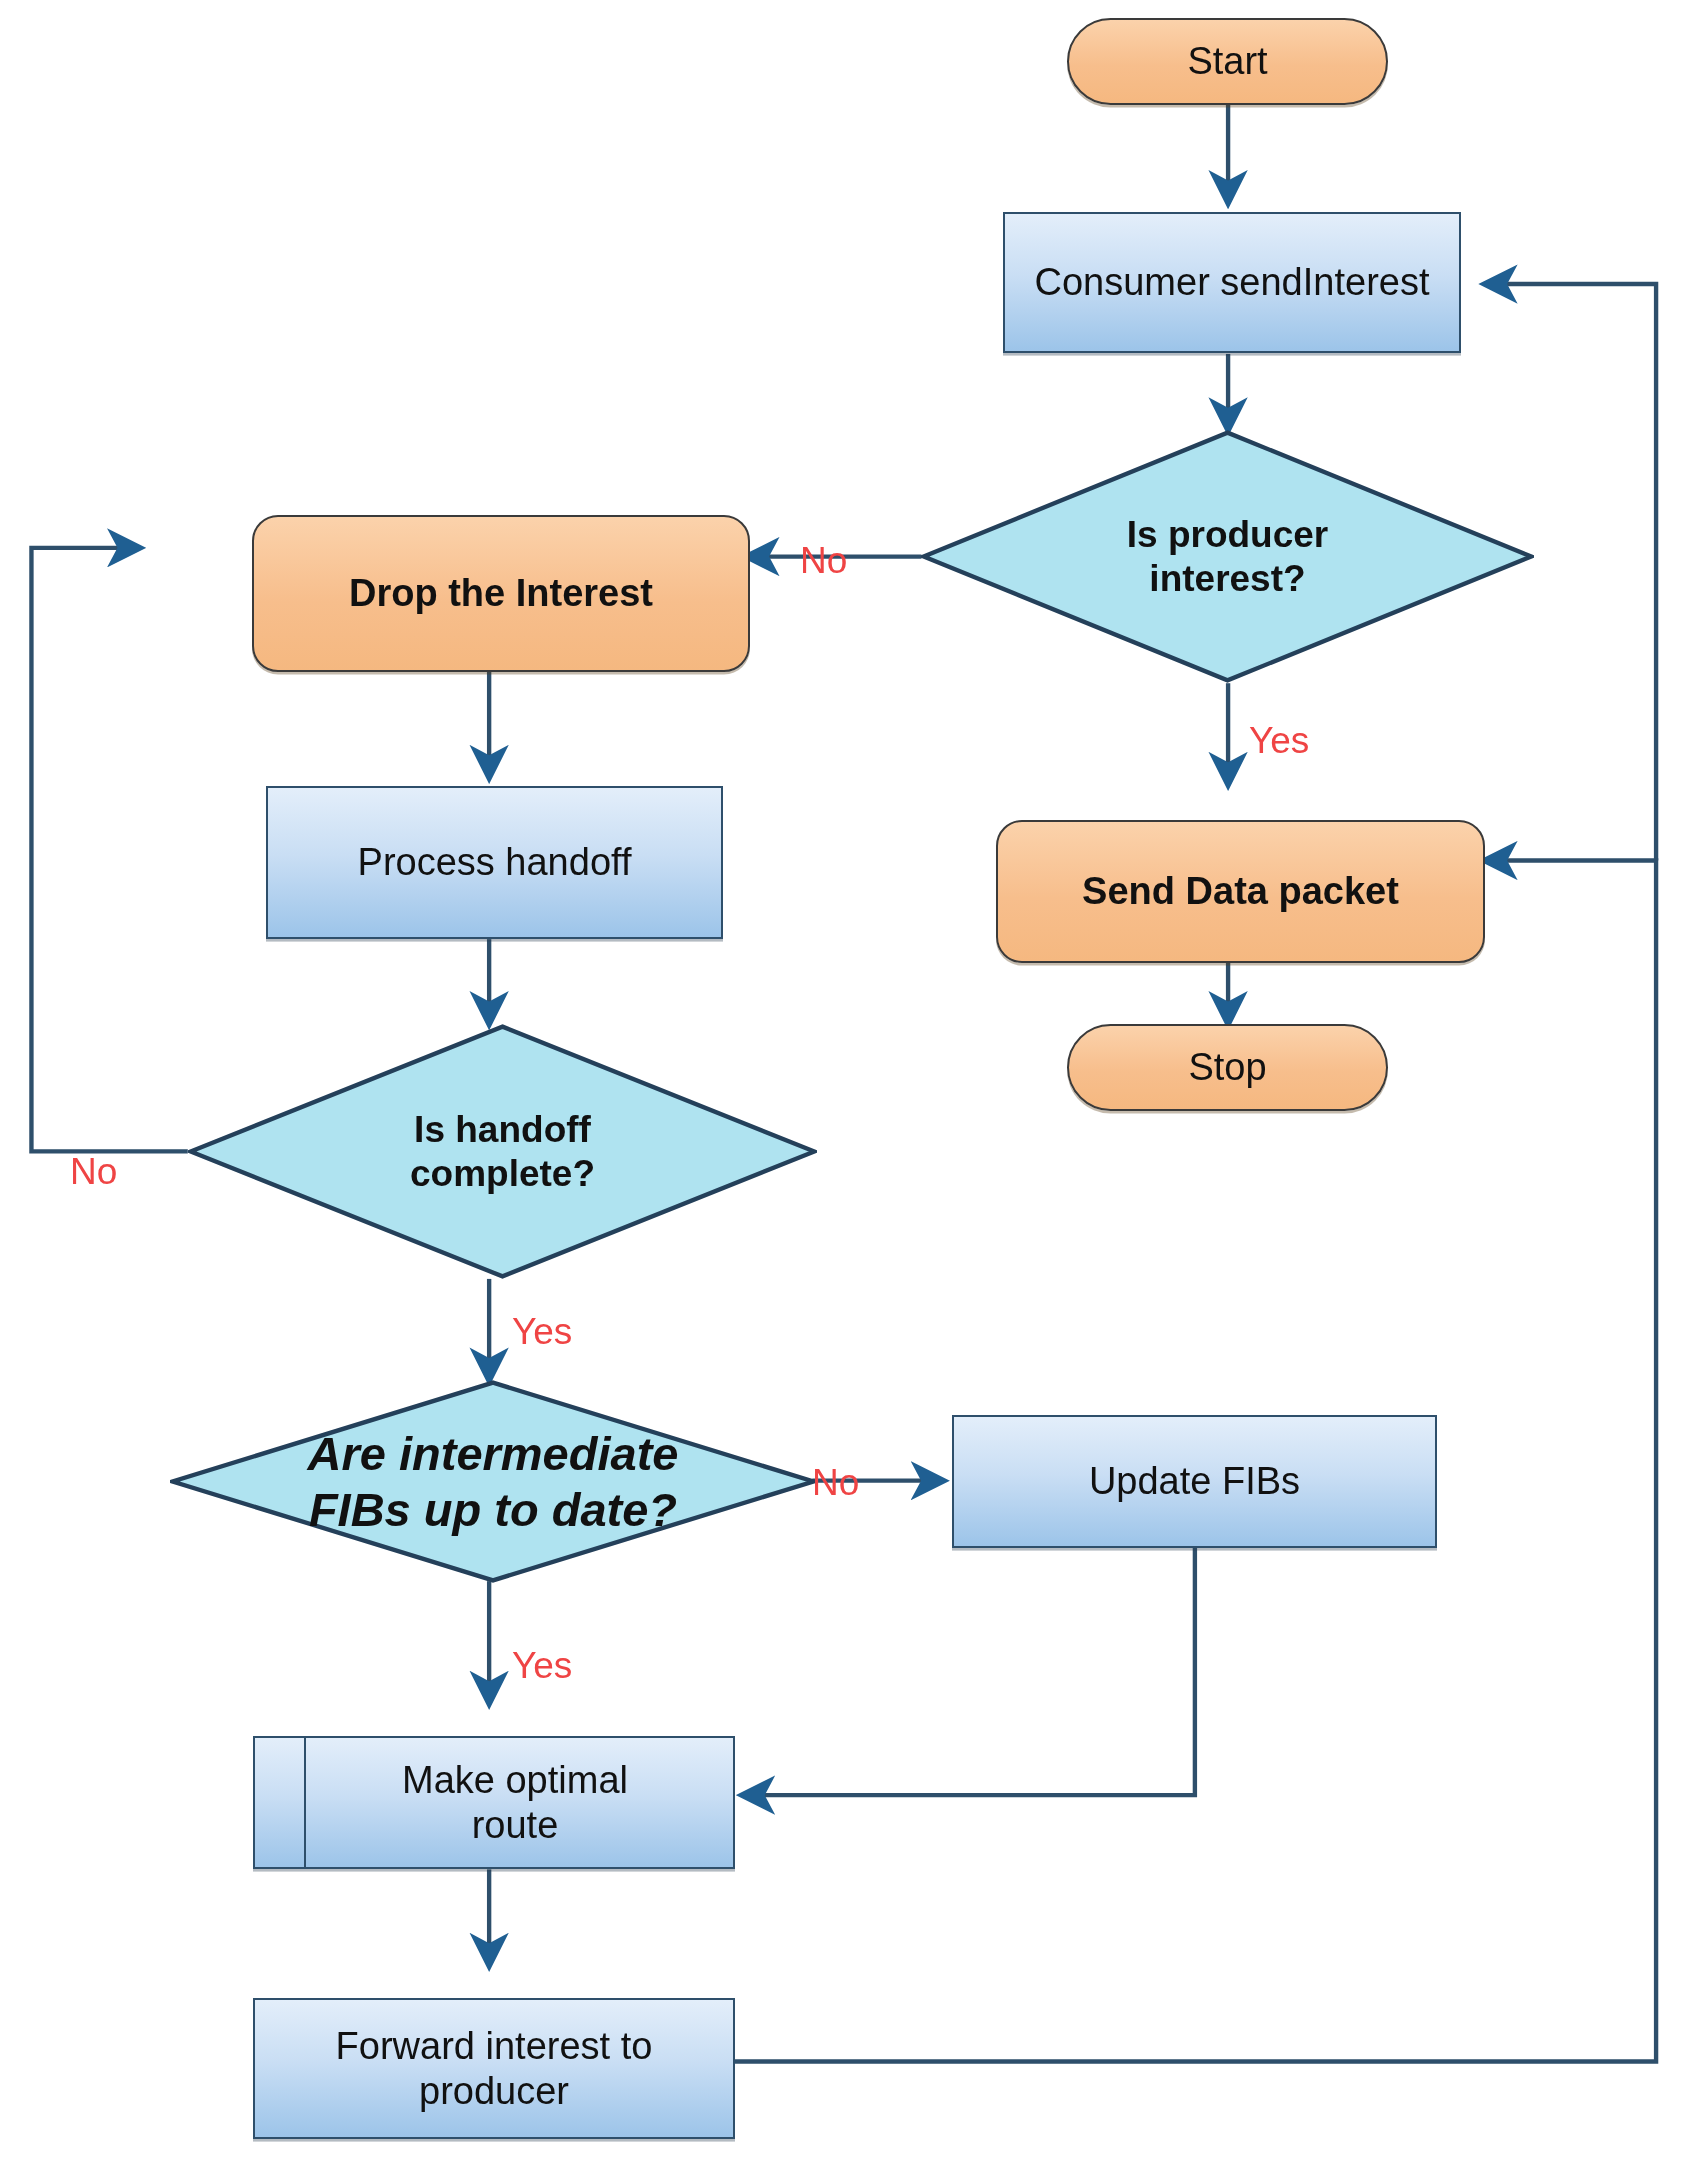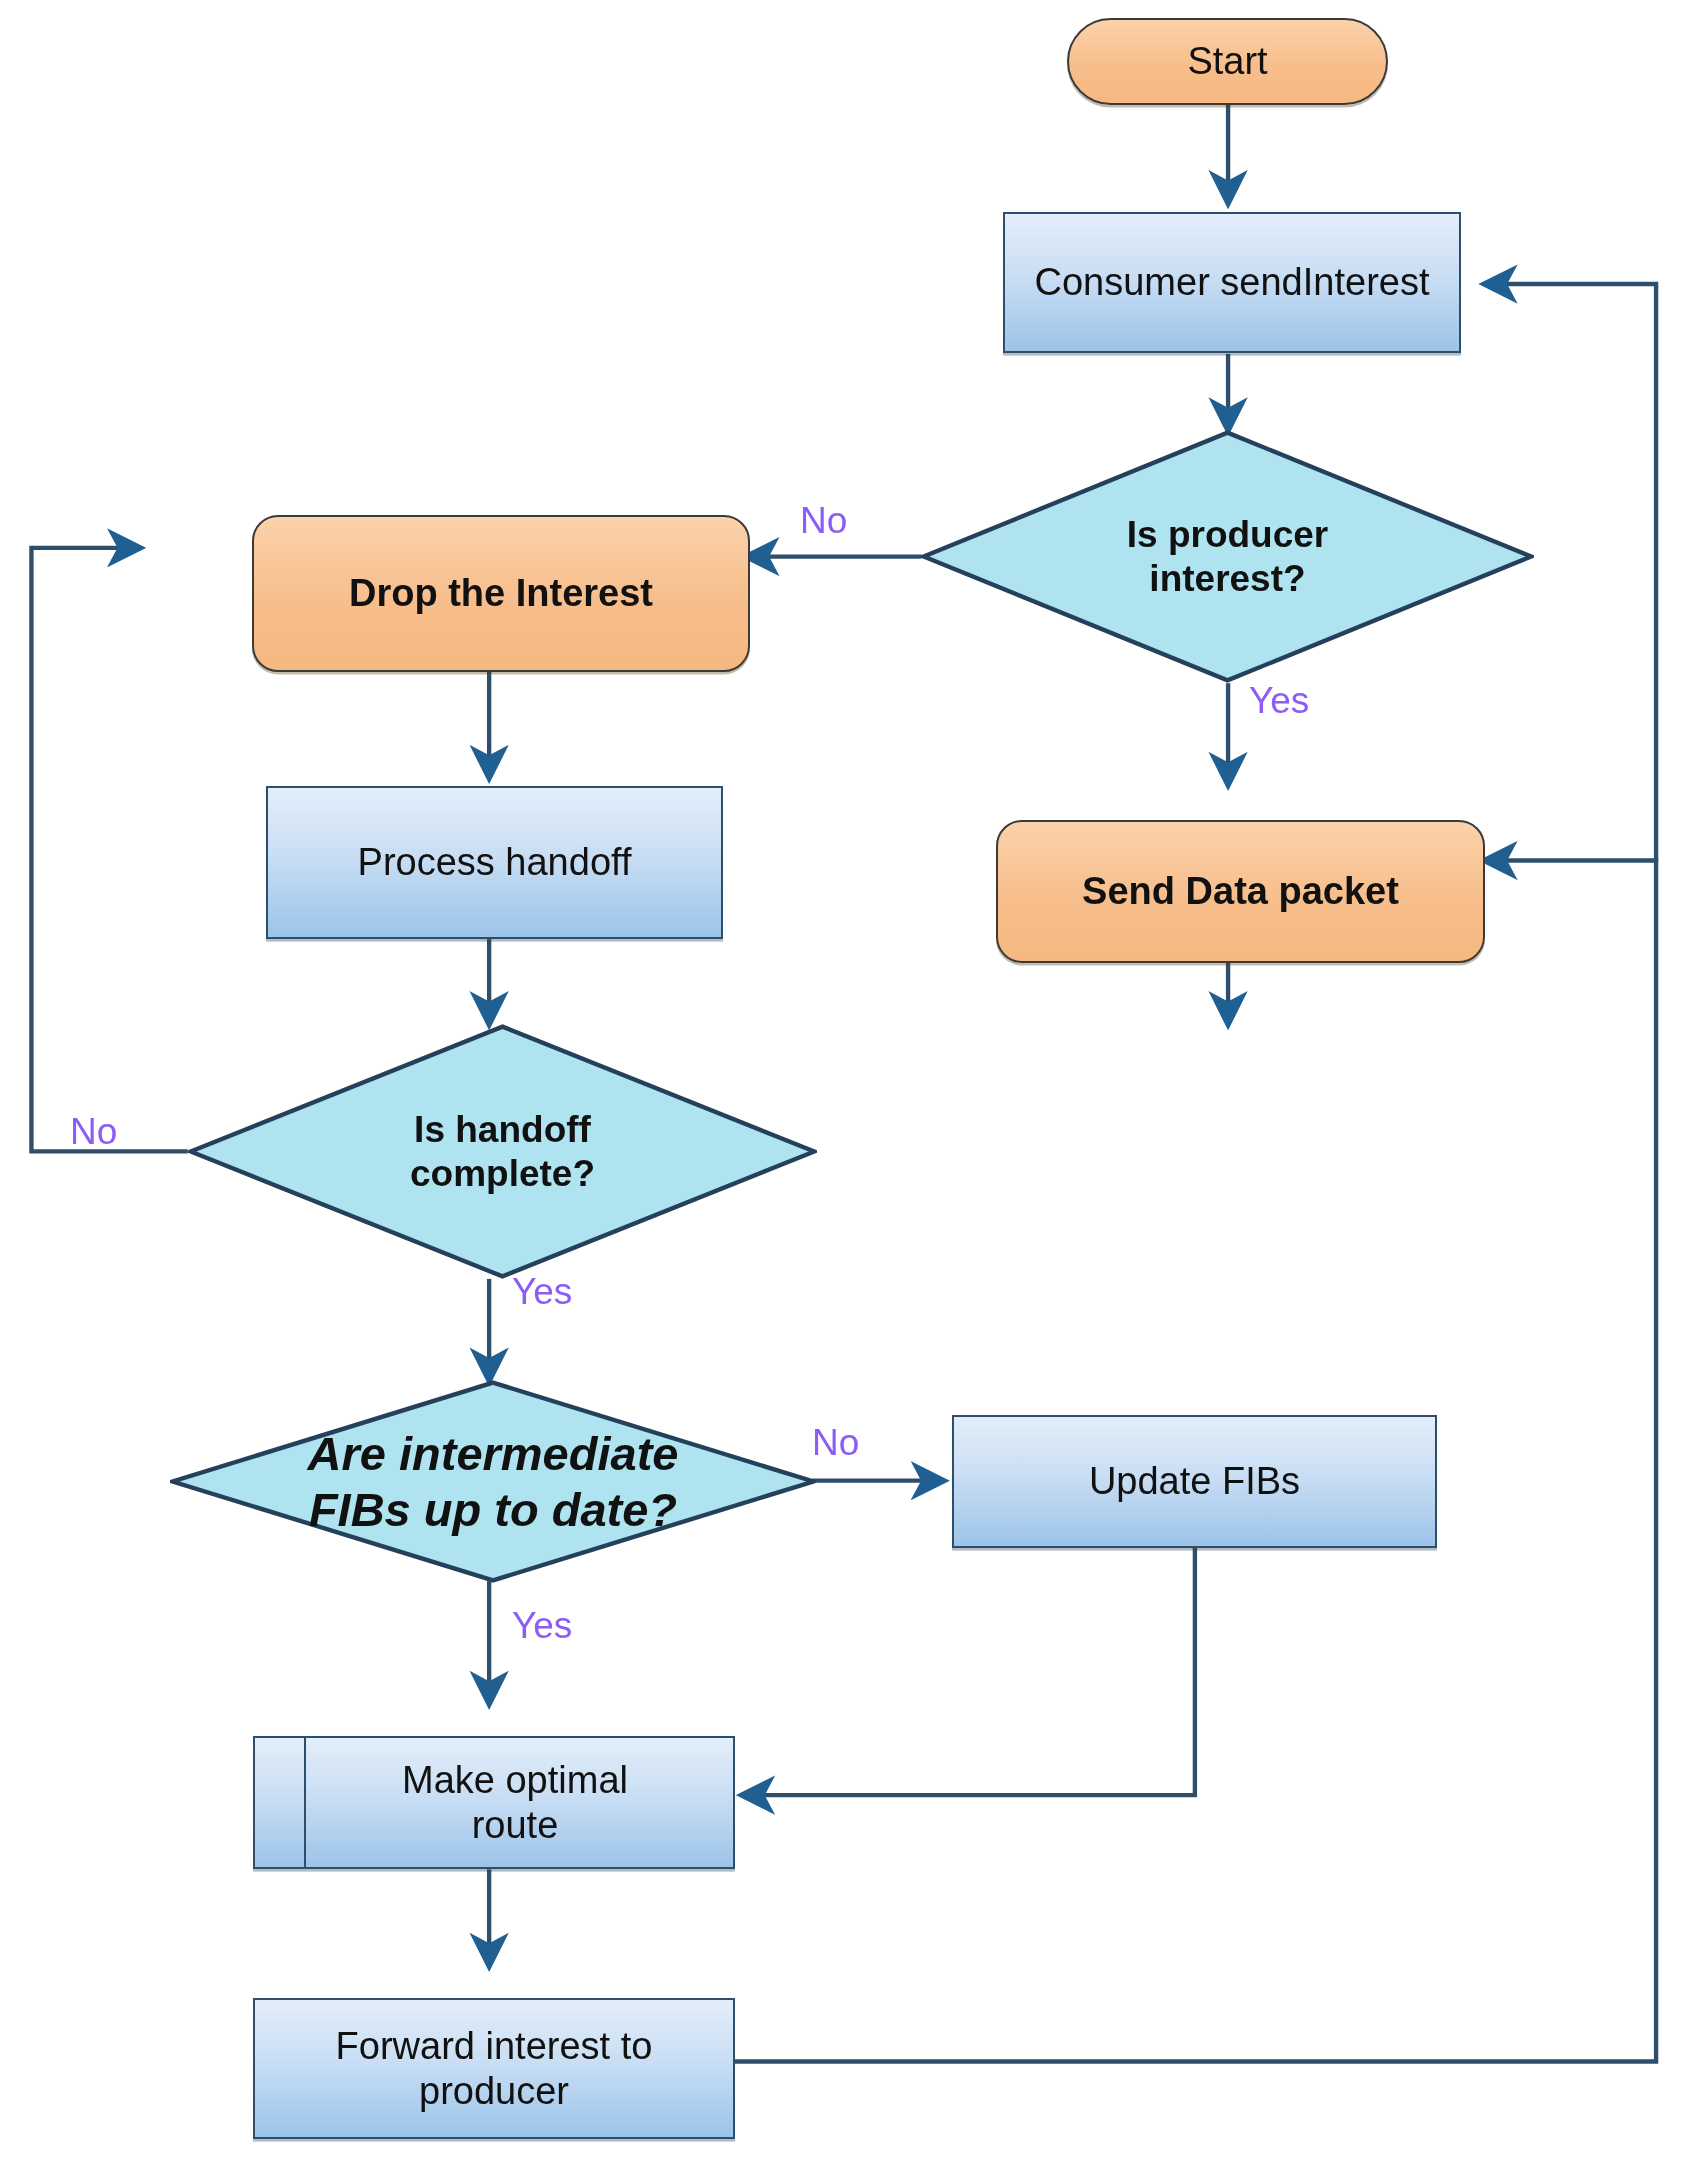--- a/index.html
+++ b/index.html
@@ -81,23 +81,24 @@
   }
   .decision .dtext {
     position: relative;
     z-index: 2;
     padding: 0 12.2px;
     width: 76%;
   }
   .edge-label {
     position: absolute;
     font-size: 37px;
-    color: #8b5cf6;
+    color: #ef4444;
     z-index: 4;
     white-space: nowrap;
+    margin-top: 40px;
   }
 </style>
 </head>
 <body>
 
 <div id="canvas">
 
   <svg class="edges" viewBox="0 0 1952 2492" xmlns="http://www.w3.org/2000/svg">
     <defs>
       <marker id="arrow" viewBox="0 0 12 12" refX="10" refY="6" markerWidth="9" markerHeight="9" orient="auto-start-reverse">
@@ -158,20 +159,23 @@
   </div>
 
   <div class="node proc-orange" style="left:252px; top:479px; width:498px; height:157px;">
     <span>Drop the Interest</span>
   </div>
 
   <div class="node proc-orange" style="left:996px; top:784px; width:489px; height:143px;">
     <span>Send Data packet</span>
   </div>
 
+  <div class="node term" style="left:1067px; top:1024px; width:321px; height:87px;">
+    <span>Stop</span>
+  </div>
 
   <div class="node proc-blue" style="left:266px; top:786px; width:457px; height:153px;">
     <span class="lbl">Process handoff</span>
   </div>
 
   <div class="node decision" style="left:188px; top:1024px; width:629px; height:255px;">
     <svg class="dia" viewBox="0 0 720 292" preserveAspectRatio="none">
       <polygon points="360,3 717,146 360,289 3,146" fill="#AFE3F0" stroke="#24405A" stroke-width="5"></polygon>
     </svg>
     <div class="dtext">

